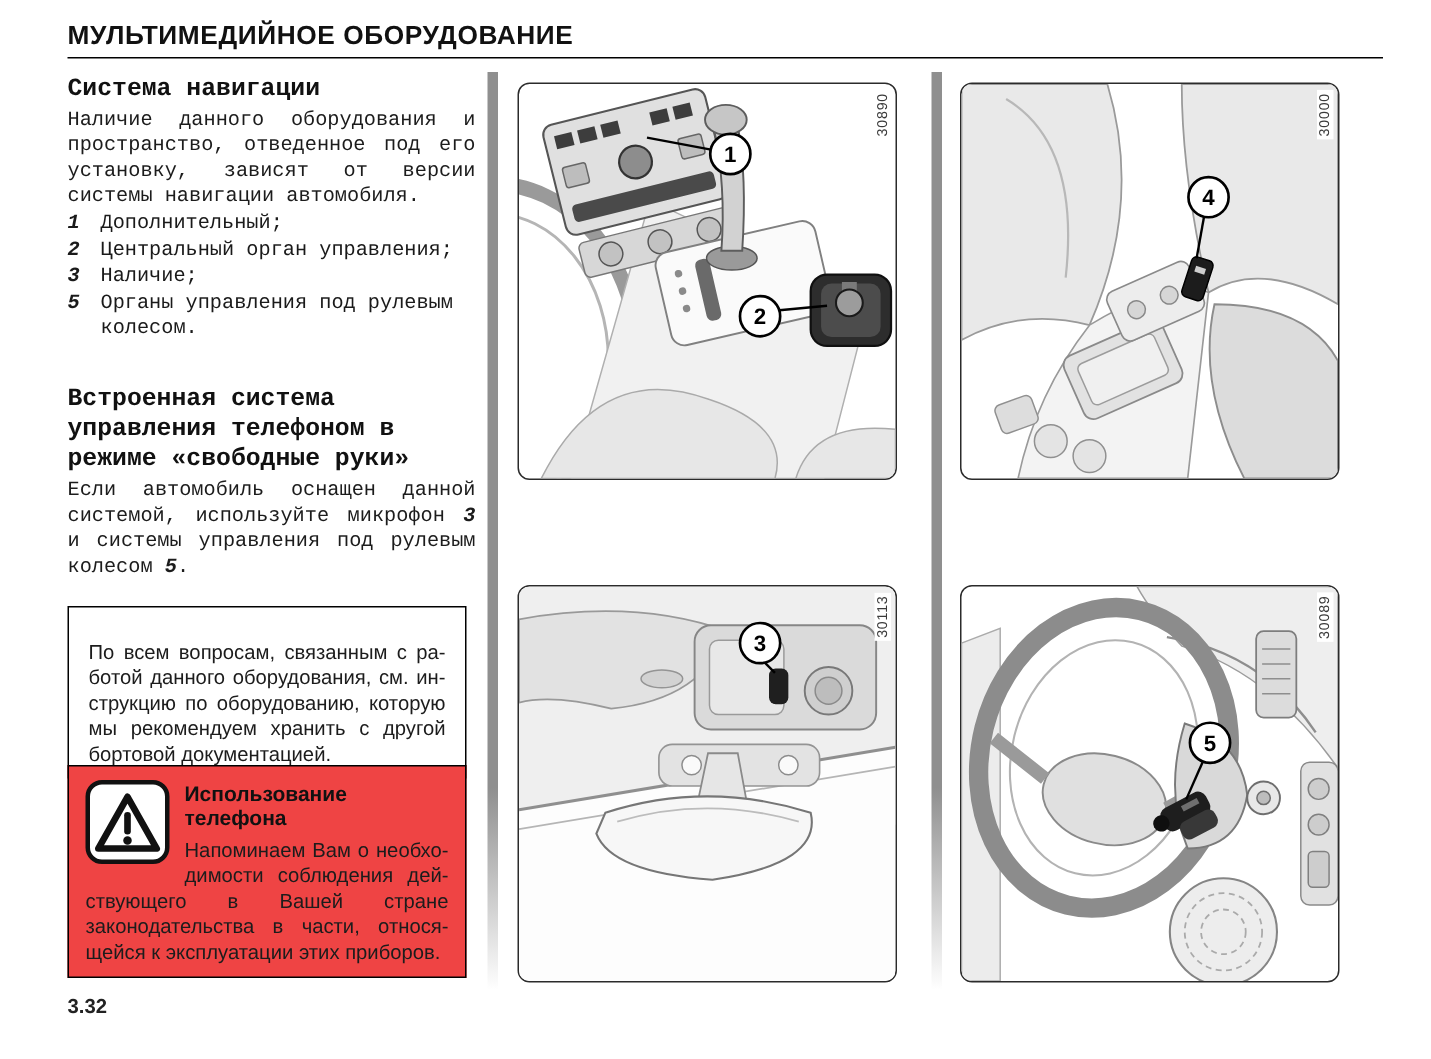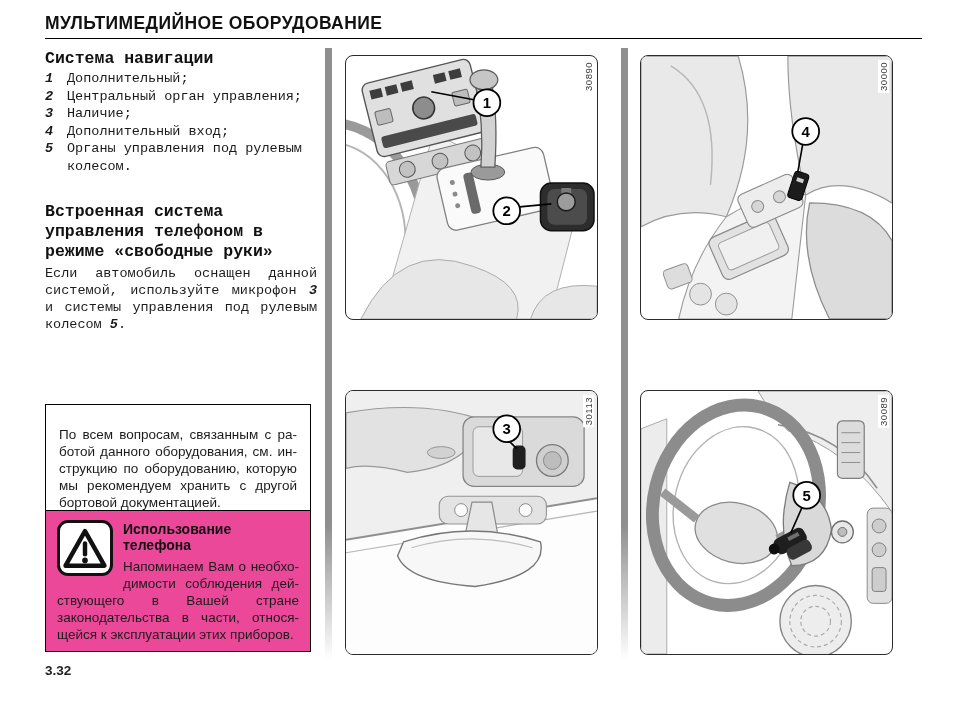--- a/index.html
+++ b/index.html
@@ -18,21 +18,21 @@
   .num-list { list-style:none; margin:1px 0 0 0; font-size:13.5px; line-height:17.5px; }
   .num-list li { padding-left:22px; text-indent:-22px; }
   .item-num { display:inline-block; width:22px; text-indent:0; font-weight:bold; font-style:italic; }
   .handsfree-heading { margin-top:27px; }
   .handsfree-text { margin-top:3px; }
   .bold-ref { font-weight:bold; font-style:italic; }
 
   .note-box { position:absolute; left:45px; top:404px; width:266px; height:115px;
               border:1.6px solid #000; padding:21px 13px 0 13px; background:#fff; }
   .warning-box { position:absolute; left:45px; top:510px; width:266px; height:142px;
-                 border:1.6px solid #000; padding:7px 11px 0 11px; background:#ec4899; }
+                 border:1.6px solid #000; padding:7px 11px 0 11px; background:#ef4444; }
   .warning-icon-frame { float:left; width:56px; height:56px; border:3px solid #111; border-radius:11px;
                         margin:2px 10px 2px 0; display:flex; align-items:center; justify-content:center; background:#fff; }
   .warning-title { font-size:14px; font-weight:bold; margin:3px 0 5px 0; color:#111; }
 
   .sep-bar { position:absolute; top:48px; width:7px; height:612px;
              background:linear-gradient(to bottom,#8f8f8f 0%,#8f8f8f 78%,rgba(143,143,143,0) 100%); }
   .sep-bar.s1 { left:325px; }
   .sep-bar.s2 { left:621px; }
 
   .figure { position:absolute; width:253px; height:265px; border:1.2px solid #2b2b2b; border-radius:8px;
@@ -55,25 +55,25 @@
 </head>
 <body>
 
 <div class="page">
 
   <div class="page-title">МУЛЬТИМЕДИЙНОЕ ОБОРУДОВАНИЕ</div>
   <div class="title-rule"></div>
 
   <div class="left-col">
     <div class="sec-heading">Система навигации</div>
+    <p class="body-text intro">Наличие данного оборудования и про­странство, отведенное под его установку, зависят от версии системы навигации ав­томобиля.</p>
     <ol class="num-list">
       <li><span class="item-num">1</span><span>Дополнительный;</span></li>
       <li><span class="item-num">2</span><span>Центральный орган управления;</span></li>
       <li><span class="item-num">3</span><span>Наличие;</span></li>
-      <li><span class="item-num">4</span><span>Дополнительный вход;</span></li>
       <li><span class="item-num">5</span><span>Органы управления под рулевым коле­сом.</span></li>
     </ol>
 
     <div class="sec-heading multiline handsfree-heading">Встроенная система
 управления телефоном в
 режиме «свободные руки»</div>
     <p class="body-text handsfree-text"><span>Если автомобиль оснащен данной систе­мой, используйте микрофон </span><span class="bold-ref">3</span><span> и системы управления под рулевым колесом </span><span class="bold-ref">5</span><span>.</span></p>
   </div>
 
   <div class="note-box">

